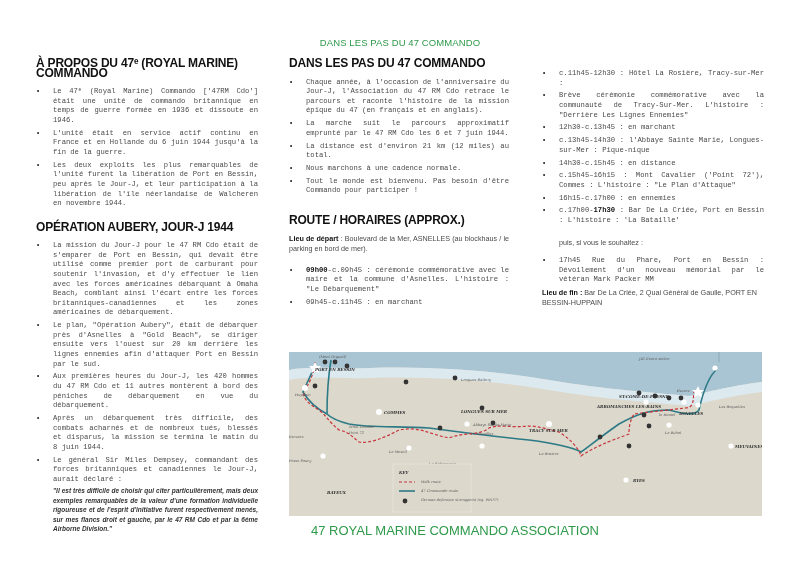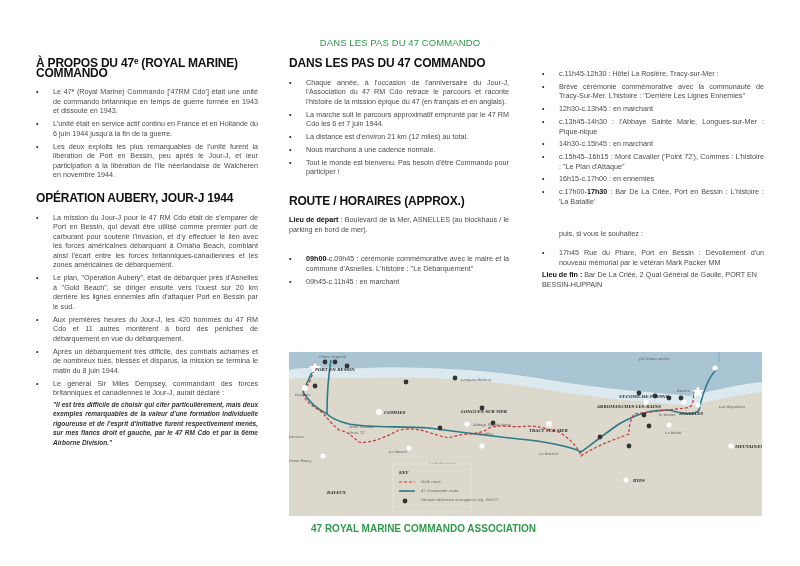--- a/index.html
+++ b/index.html
@@ -5,42 +5,42 @@
   html, body { margin:0; padding:0; background:#ffffff; }
   body { width:800px; height:566px; position:relative; overflow:hidden;
          font-family:"Liberation Sans", sans-serif; color:#444; }
   .top-title { position:absolute; left:0; right:0; top:37px; text-align:center;
                font-size:9.5px; color:#2e9a4a; letter-spacing:0.1px; }
   .col { position:absolute; font-size:7.2px; line-height:9.6px; color:#4a4a4a; }
   .col1 { left:36px; top:59px; width:222px; }
   .col2 { left:289px; top:59px; width:220px; }
   .col3 { left:542px; top:69px; width:222px; }
   h2 { font-size:12px; font-weight:bold; color:#111; margin:0 0 9px 0; letter-spacing:-0.2px; }
-  ul { list-style:none; margin:0 0 10px 0; padding:0; }
+  ul { list-style:none; margin:0 0 10px 0; padding:0;font-family:Liberation Mono, monospace; }
   li { position:relative; padding-left:17px; margin-bottom:3.2px; text-align:justify; }
   li::before { content:"•"; position:absolute; left:0; top:0; color:#222; font-size:7px; }
   .quote { font-style:italic; font-weight:bold; color:#333; font-size:6.5px; line-height:9.4px;
            padding-left:17px; text-align:justify; margin-top:2px; }
   .para { margin:0 0 8px 0; text-align:justify; }
   b.dark { color:#111; }
-  .indent { padding-left:17px; margin:23px 0 9px 0; }
+  .indent { padding-left:17px; margin:12px 0 9px 0; }
   .map { position:absolute; left:289px; top:352px; width:473px; height:164px; }
-  .bottom-title { position:absolute; left:311px; top:523px; font-size:10px; font-weight:bold; color:#2e9a4a; }
+  .bottom-title { position:absolute; left:311px; top:523px; font-size:13px; font-weight:normal; color:#2e9a4a; }
   .maplabel { font-family:"DejaVu Serif", serif; font-style:italic; font-weight:bold; font-size:4px; fill:#333; }
   .maplabel2 { font-family:"DejaVu Serif", serif; font-style:italic; font-size:3.6px; fill:#555; }
 </style>
 </head>
 <body>
 
 <div class="top-title">DANS LES PAS DU 47 COMMANDO</div>
 
 <div class="col col1">
   <h2>À PROPOS DU 47ᵉ (ROYAL MARINE) COMMANDO</h2>
   <ul>
-    <li>Le 47ᵉ (Royal Marine) Commando ['47RM Cdo'] était une unité de commando britannique en temps de guerre formée en 1943 et dissoute en 1943.</li>
+    <li>Le 47ᵉ (Royal Marine) Commando ['47RM Cdo'] était une unité de commando britannique en temps de guerre formée en 1936 et dissoute en 1946.</li>
     <li>L'unité était en service actif continu en France et en Hollande du 6 juin 1944 jusqu'à la fin de la guerre.</li>
     <li>Les deux exploits les plus remarquables de l'unité furent la libération de Port en Bessin, peu après le Jour-J, et leur participation à la libération de l'île néerlandaise de Walcheren en novembre 1944.</li>
   </ul>
   <h2 style="margin-top:14px;">OPÉRATION AUBERY, JOUR-J 1944</h2>
   <ul>
     <li>La mission du Jour-J pour le 47 RM Cdo était de s'emparer de Port en Bessin, qui devait être utilisé comme premier port de carburant pour soutenir l'invasion, et d'y effectuer le lien avec les forces américaines débarquant à Omaha Beach, comblant ainsi l'écart entre les forces britanniques-canadiennes et les zones américaines de débarquement.</li>
     <li>Le plan, "Opération Aubery", était de débarquer près d'Asnelles à "Gold Beach", se diriger ensuite vers l'ouest sur 20 km derrière les lignes ennemies afin d'attaquer Port en Bessin par le sud.</li>
     <li>Aux premières heures du Jour-J, les 420 hommes du 47 RM Cdo et 11 autres montèrent à bord des péniches de débarquement en vue du débarquement.</li>
     <li>Après un débarquement très difficile, des combats acharnés et de nombreux tués, blessés et disparus, la mission se termina le matin du 8 juin 1944.</li>
     <li style="margin-bottom:8px;">Le général Sir Miles Dempsey, commandant des forces britanniques et canadiennes le Jour-J, aurait déclaré :</li>
@@ -54,33 +54,33 @@
     <li>Chaque année, à l'occasion de l'anniversaire du Jour-J, l'Association du 47 RM Cdo retrace le parcours et raconte l'histoire de la mission épique du 47 (en français et en anglais).</li>
     <li>La marche suit le parcours approximatif emprunté par le 47 RM Cdo les 6 et 7 juin 1944.</li>
     <li>La distance est d'environ 21 km (12 miles) au total.</li>
     <li>Nous marchons à une cadence normale.</li>
     <li>Tout le monde est bienvenu. Pas besoin d'être Commando pour participer !</li>
   </ul>
   <h2 style="margin-top:20px;">ROUTE / HORAIRES (APPROX.)</h2>
   <p class="para">
     <b class="dark">Lieu de départ</b><span> : Boulevard de la Mer, ASNELLES (au blockhaus / le parking en bord de mer).</span>
   </p>
-  <ul style="margin-top:20px;">
+  <ul style="margin-top:12px;">
     <li><b class="dark">09h00</b><span>-c.09h45 : cérémonie commémorative avec le maire et la commune d'Asnelles. L'histoire : "Le Débarquement"</span></li>
     <li><span>09h45-c.11h45 : en marchant</span></li>
   </ul>
 </div>
 
 <div class="col col3">
   <ul>
     <li><span>c.11h45-12h30 : Hôtel La Rosière, Tracy-sur-Mer :</span></li>
     <li><span>Brève cérémonie commémorative avec la communauté de Tracy-Sur-Mer. L'histoire : "Derrière Les Lignes Ennemies"</span></li>
     <li><span>12h30-c.13h45 : en marchant</span></li>
     <li><span>c.13h45-14h30 : l'Abbaye Sainte Marie, Longues-sur-Mer : Pique-nique</span></li>
-    <li><span>14h30-c.15h45 : en marchant</span></li>
+    <li><span>14h30-c.15h45 : en distance</span></li>
     <li><span>c.15h45–16h15 : Mont Cavalier ('Point 72'), Commes : L'histoire : "Le Plan d'Attaque"</span></li>
     <li><span>16h15-c.17h00 : en ennemies</span></li>
     <li><span>c.17h00-</span><b class="dark">17h30</b><span> : Bar De La Criée, Port en Bessin : L'histoire : 'La Bataille'</span></li>
   </ul>
   <div class="indent">puis, si vous le souhaitez :</div>
   <ul style="margin-bottom:0;">
     <li><span>17h45 Rue du Phare, Port en Bessin : Dévoilement d'un nouveau mémorial par le vétéran Mark Packer MM</span></li>
   </ul>
   <p class="para" style="text-align:left;">
     <b class="dark">Lieu de fin :</b><span> Bar De La Criée, 2 Quai Général de Gaulle, PORT EN BESSIN-HUPPAIN</span>

